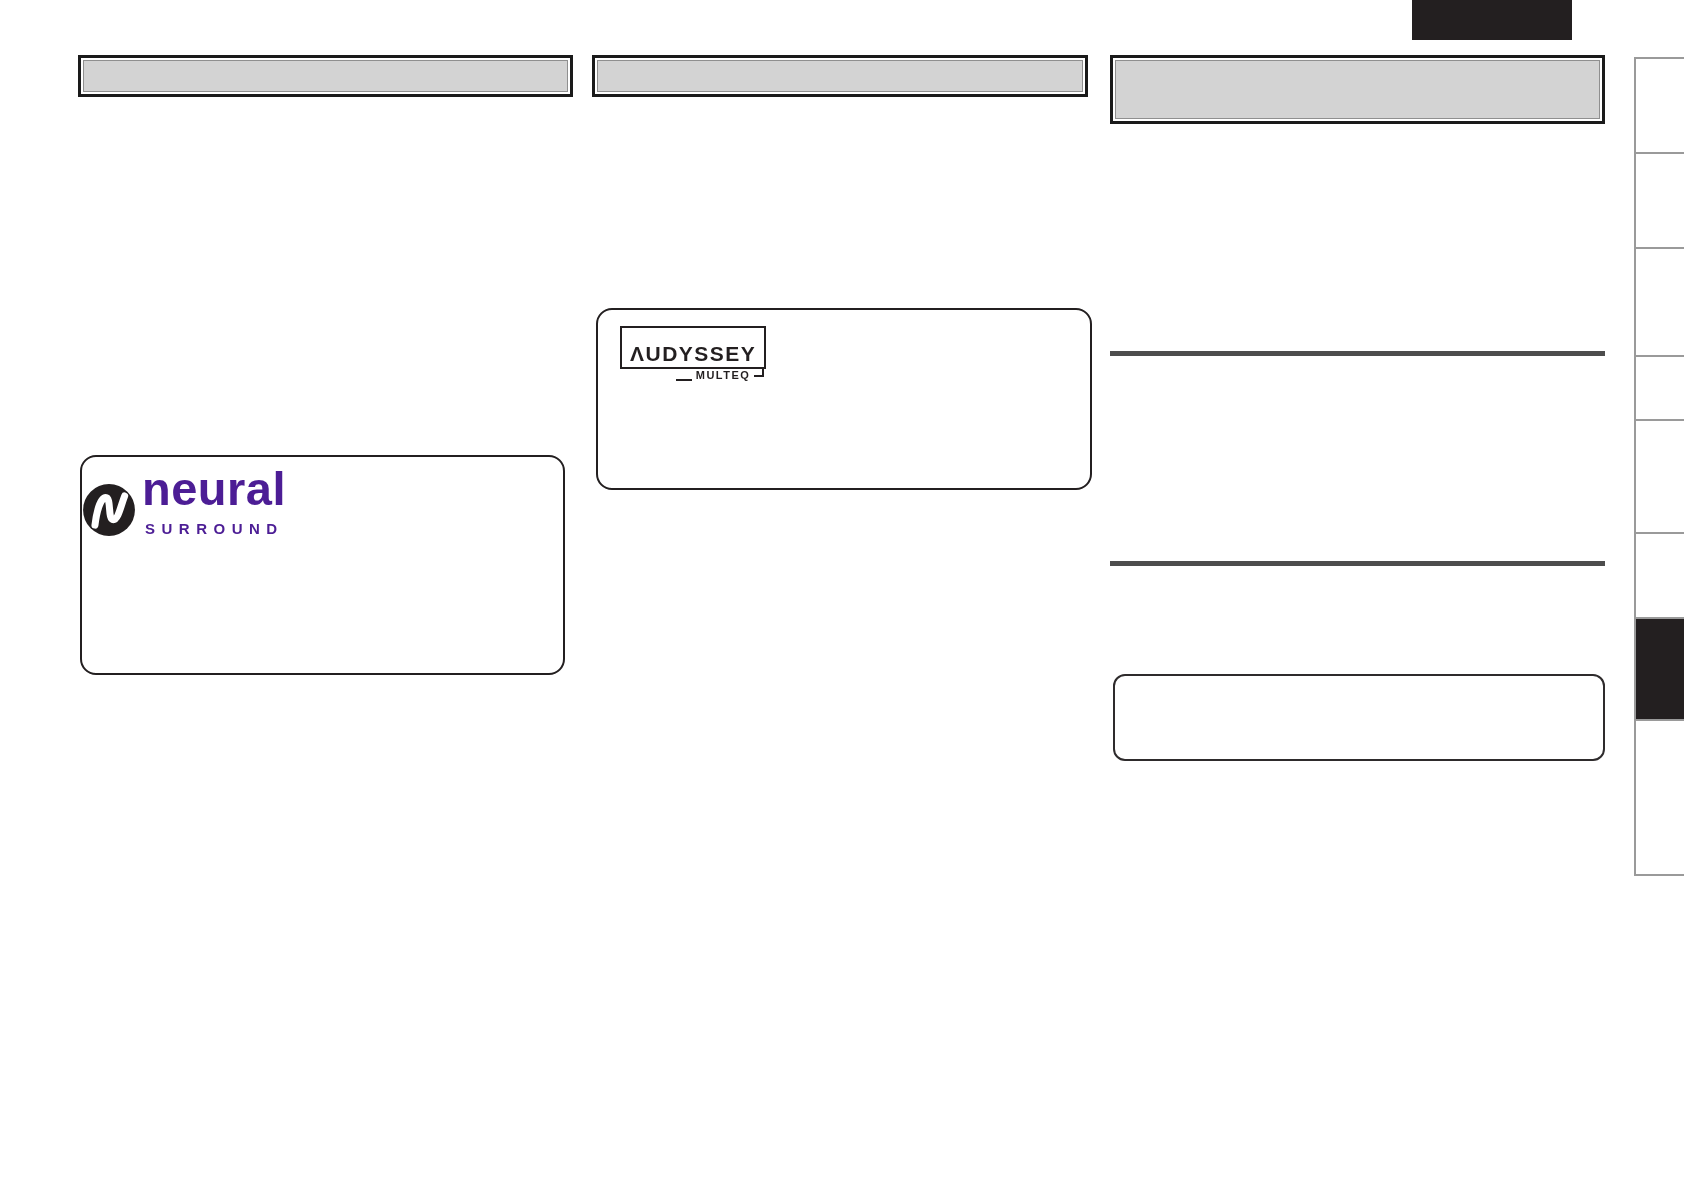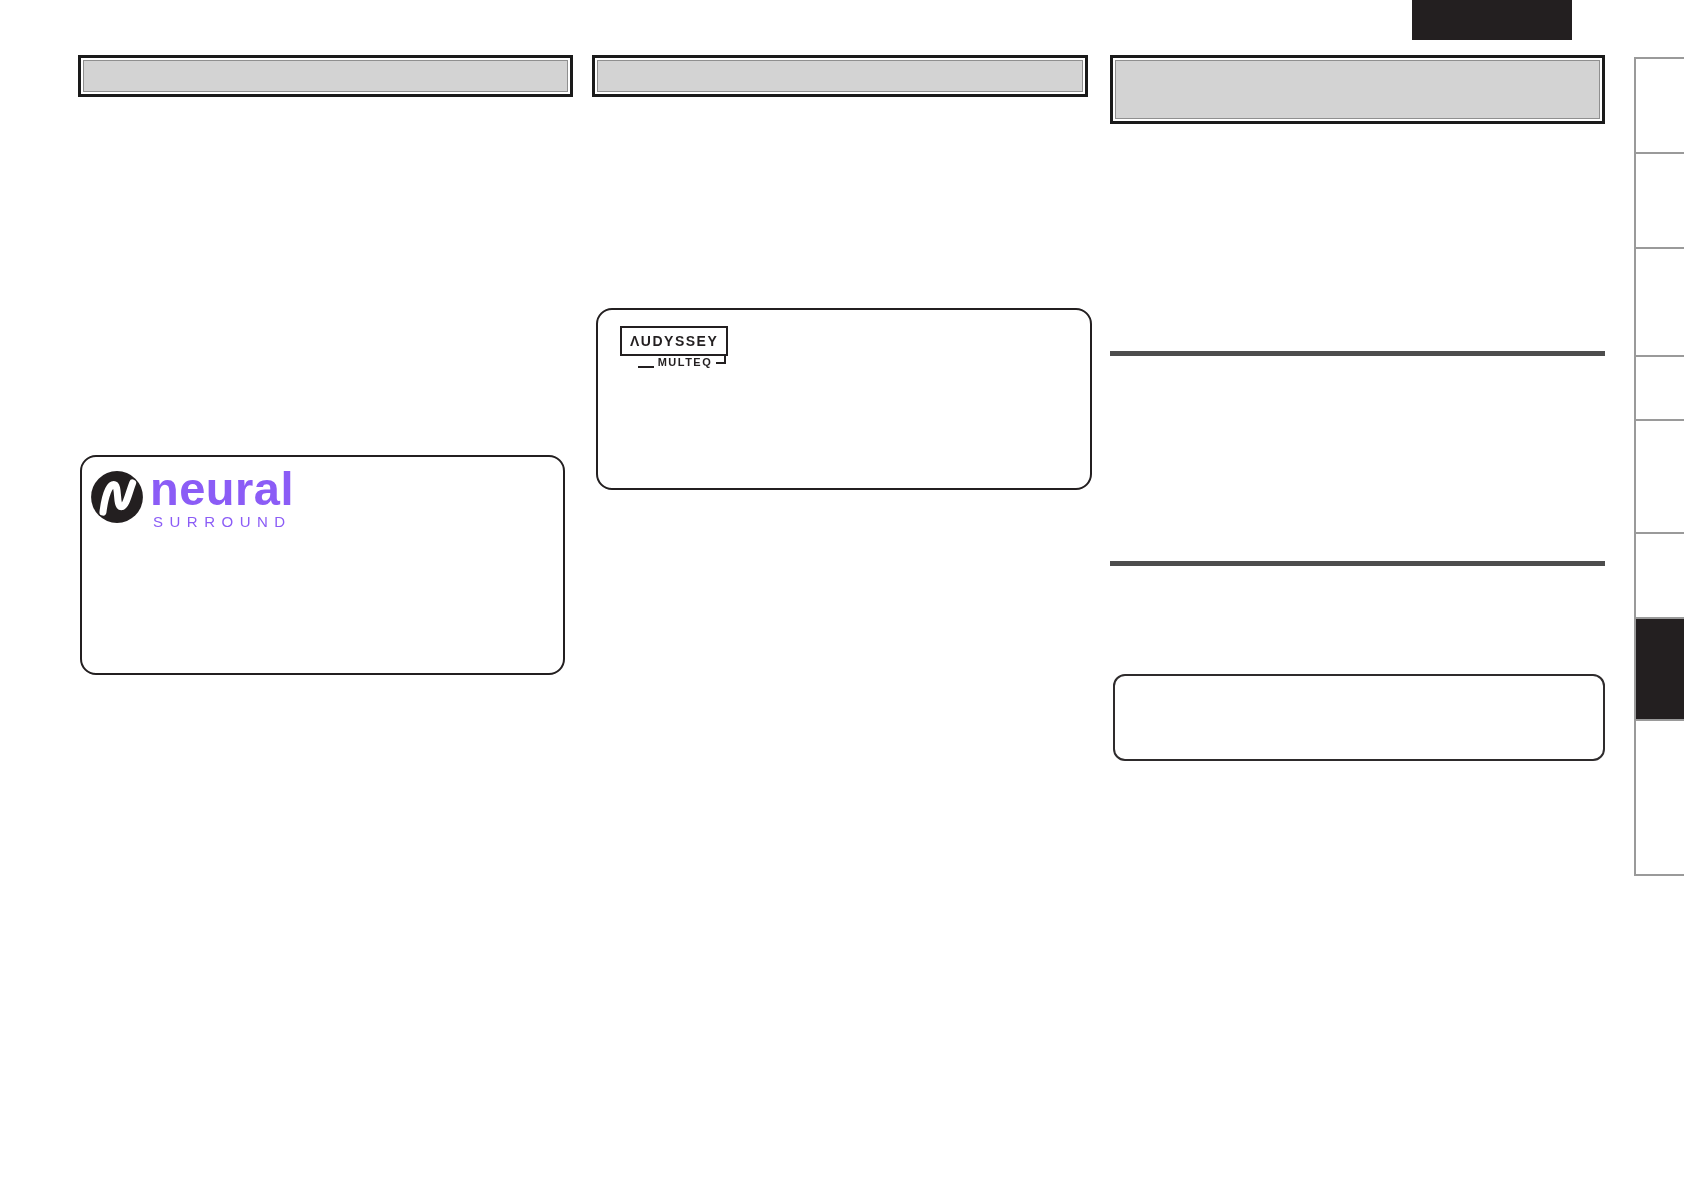--- a/index.html
+++ b/index.html
@@ -53,54 +53,54 @@
   }
   .rule1{top:351px;}
   .rule2{top:561px;}
   
   .aud-logo{
     position:absolute;left:22px;top:16px;
     color:#231f20;display:inline-block;
   }
   .aud-frame{
     border:2.5px solid #231f20;
-    padding:2px 8px 2px 8px;
-    font-size:14px;font-weight:bold;letter-spacing:1.5px;
+    padding:15px 8px 2px 8px;
+    font-size:21px;font-weight:bold;letter-spacing:1.5px;
     line-height:22px;white-space:nowrap;
   }
   .aud-sub-row{
     display:flex;align-items:flex-end;justify-content:flex-end;
     margin-top:0px;padding-right:2px;
   }
   .aud-dash{width:16px;height:2.5px;background:#231f20;}
   .aud-sub{
     font-size:11px;font-weight:bold;letter-spacing:1.5px;
     margin:0 4px;line-height:12px;
   }
   .aud-tick{
     width:10px;height:8px;
     border-bottom:2.5px solid #231f20;
     border-right:2.5px solid #231f20;
     transform:translateY(-4px);
     box-sizing:border-box;
   }
   
   .neural-logo{
-    position:absolute;left:8px;top:13px;
-    display:flex;align-items:flex-start;color:#8b5cf6;
+    position:absolute;left:0;top:13px;
+    display:flex;align-items:flex-end;color:#4c1d95;
   }
   .neural-circle{width:54px;height:54px;flex:0 0 auto;}
   .neural-words{margin-left:6px;display:flex;flex-direction:column;}
   .neural-name{
     font-size:47px;font-weight:bold;line-height:42px;
     letter-spacing:0.5px;margin-top:-2px;
   }
   .neural-sub{
-    font-size:15px;font-weight:normal;letter-spacing:6.5px;
-    margin-top:3px;margin-left:3px;
+    font-size:15px;font-weight:bold;letter-spacing:6.5px;
+    margin-top:10px;margin-left:3px;
   }
   
   .sidebar{
     position:absolute;left:1634px;top:57px;width:50px;height:819px;
     border-left:2px solid #9a9a9a;
     border-top:2px solid #9a9a9a;
     border-bottom:2px solid #9a9a9a;
     box-sizing:border-box;
     display:flex;flex-direction:column;
   }

